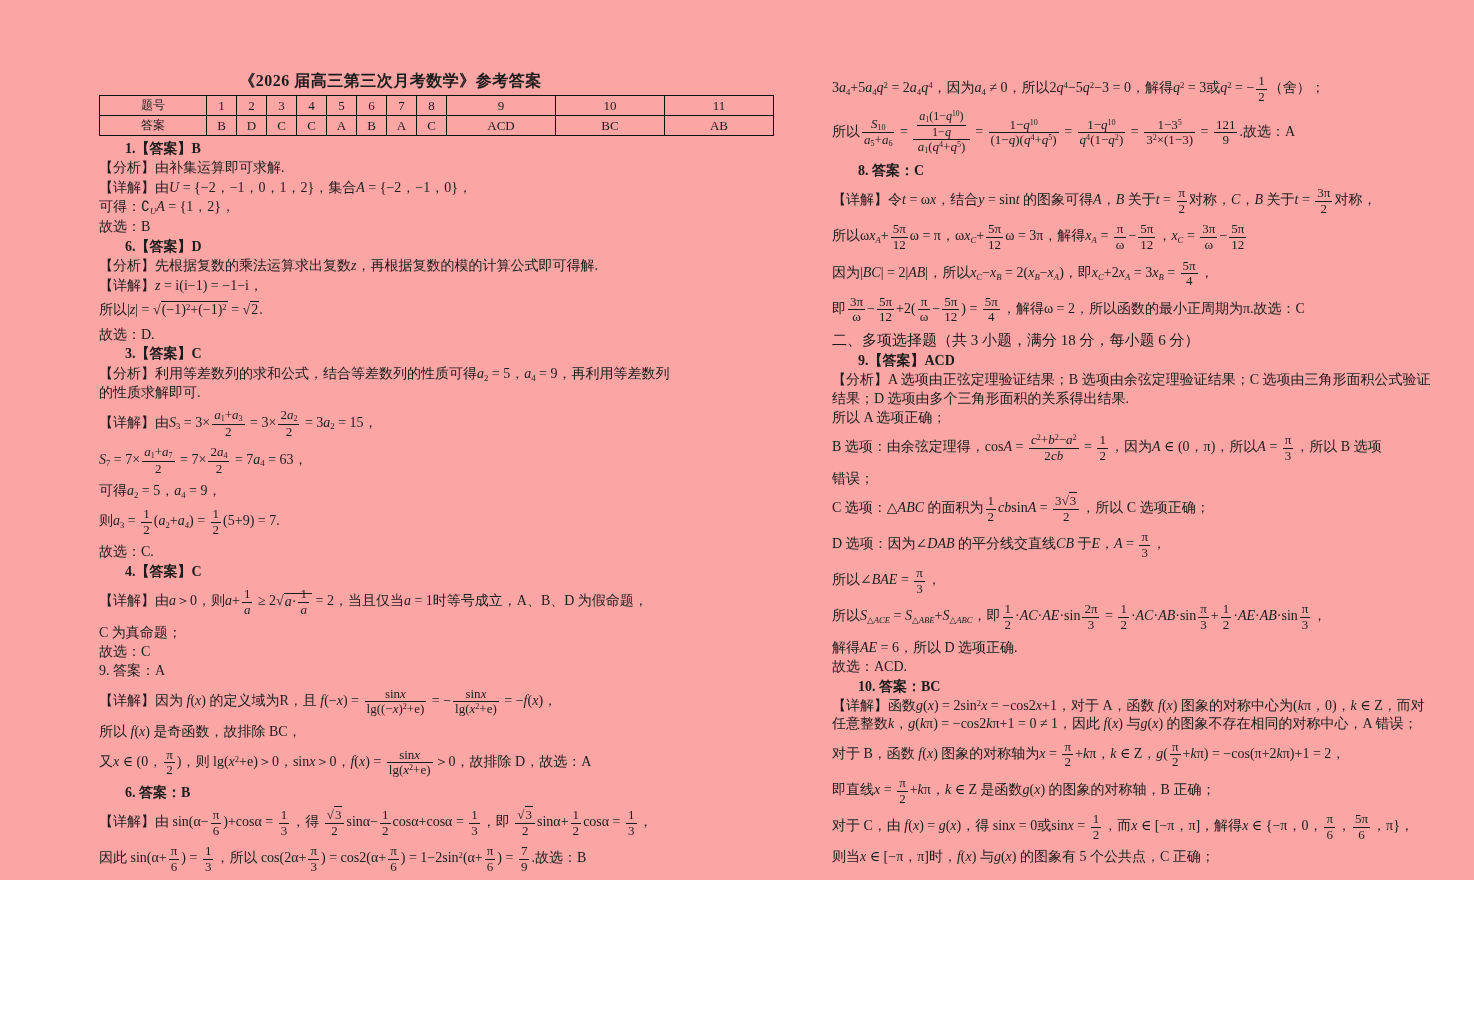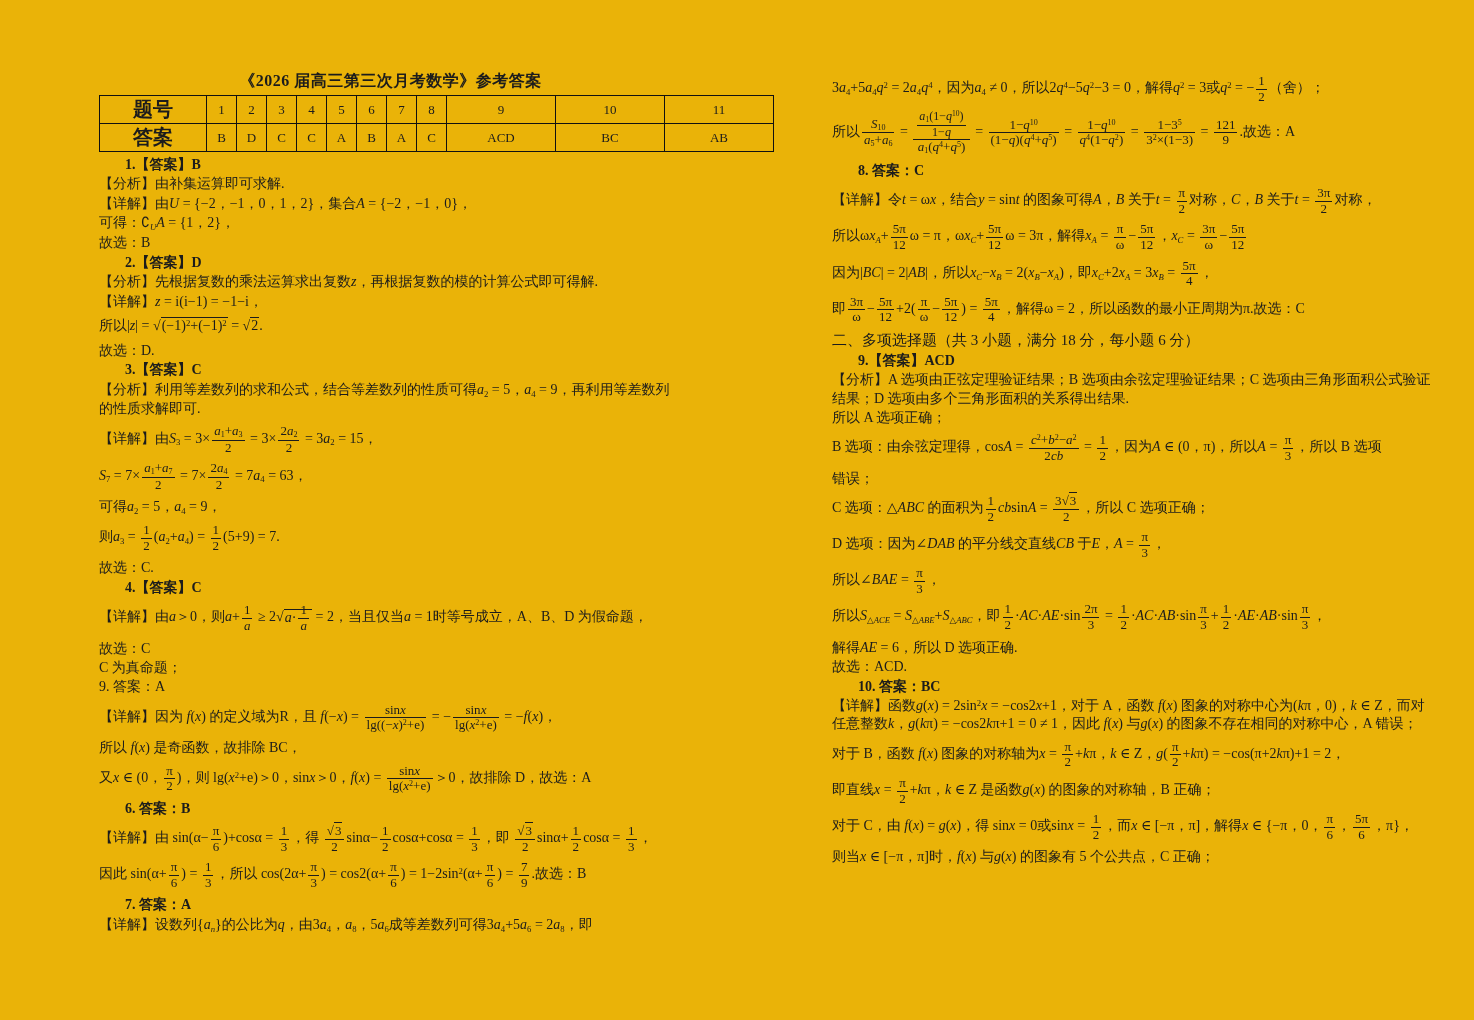--- a/index.html
+++ b/index.html
@@ -1,24 +1,24 @@
 <!DOCTYPE html>
 <html><head>
 <meta charset="utf-8">
 <style>
   html,body{margin:0;padding:0;background:#fff;}
-  .page{position:relative;width:1474px;height:1020px;background:#eab308;overflow:hidden;
+  .page{position:relative;width:1474px;height:880px;background:#fca5a5;overflow:hidden;
         font-family:"Liberation Serif","DejaVu Serif",serif;color:#1c1c1c;font-size:14px;}
   .col{position:absolute;top:0;}
   .col-left{left:99px;width:583px;}
   .col-right{left:832px;width:606px;}
   .title{margin-top:71px;text-align:center;font-weight:700;font-size:16px;letter-spacing:.5px;}
   table.ans{border-collapse:collapse;width:100%;margin-top:3px;text-align:center;table-layout:fixed;}
   table.ans td{border:1px solid #111;height:19px;font-size:13px;padding:0 1px;overflow:hidden;}
-  table.ans td.lab{width:104px;font-weight:700;font-size:20px;}
+  table.ans td.lab{width:104px;font-weight:400;font-size:12px;}
   table.ans td.n{width:27px;}
   table.ans td.w{width:106px;}
   .lines{margin-top:4px;}
   .col-right .lines{margin-top:74px;}
   .ln{line-height:1.32;margin:1px 0;}
   .ln.ind{padding-left:26px;font-weight:bold;}
   .ln.fm{margin:6px 0;}
   .ln.sec{font-weight:400;font-size:15px;}
   .fr{display:inline-block;vertical-align:middle;text-align:center;line-height:1.12;margin:0 2px;font-size:.93em;}
   .fr>span{display:block;padding:0 2px;}
@@ -66,36 +66,36 @@
             <td class="w">AB</td>
           </tr>
       </tbody>
     </table>
     <div class="lines">
         <div class="ln ind">1.【答案】B</div>
         <div class="ln">【分析】由补集运算即可求解.</div>
         <div class="ln">【详解】由<i>U</i> = {−2，−1，0，1，2}，集合<i>A</i> = {−2，−1，0}，</div>
         <div class="ln">可得：∁<sub><i>U</i></sub><i>A</i> = {1，2}，</div>
         <div class="ln">故选：B</div>
-        <div class="ln ind">2.【答案】D</div>
+        <div class="ln ind">6.【答案】D</div>
         <div class="ln">【分析】先根据复数的乘法运算求出复数<i>z</i>，再根据复数的模的计算公式即可得解.</div>
         <div class="ln">【详解】<i>z</i> = i(i−1) = −1−i，</div>
         <div class="ln fm">所以|<i>z</i>| = <span class="sq">√<span class="ov">(−1)<sup>2</sup>+(−1)<sup>2</sup></span></span> = <span class="sq">√<span class="ov">2</span></span>.</div>
         <div class="ln">故选：D.</div>
         <div class="ln ind">3.【答案】C</div>
         <div class="ln">【分析】利用等差数列的求和公式，结合等差数列的性质可得<i>a</i><sub>2</sub> = 5，<i>a</i><sub>4</sub> = 9，再利用等差数列的性质求解即可.</div>
         <div class="ln fm">【详解】由<i>S</i><sub>3</sub> = 3×<span class="fr"><span><i>a</i><sub>1</sub>+<i>a</i><sub>3</sub></span><span>2</span></span> = 3×<span class="fr"><span>2<i>a</i><sub>2</sub></span><span>2</span></span> = 3<i>a</i><sub>2</sub> = 15，</div>
         <div class="ln fm"><i>S</i><sub>7</sub> = 7×<span class="fr"><span><i>a</i><sub>1</sub>+<i>a</i><sub>7</sub></span><span>2</span></span> = 7×<span class="fr"><span>2<i>a</i><sub>4</sub></span><span>2</span></span> = 7<i>a</i><sub>4</sub> = 63，</div>
         <div class="ln">可得<i>a</i><sub>2</sub> = 5，<i>a</i><sub>4</sub> = 9，</div>
         <div class="ln fm">则<i>a</i><sub>3</sub> = <span class="fr"><span>1</span><span>2</span></span>(<i>a</i><sub>2</sub>+<i>a</i><sub>4</sub>) = <span class="fr"><span>1</span><span>2</span></span>(5+9) = 7.</div>
         <div class="ln">故选：C.</div>
         <div class="ln ind">4.【答案】C</div>
         <div class="ln fm">【详解】由<i>a</i>＞0，则<i>a</i>+<span class="fr"><span>1</span><span><i>a</i></span></span> ≥ 2<span class="sq">√<span class="ov"><i>a</i>·<span class="fr"><span>1</span><span><i>a</i></span></span></span></span> = 2，当且仅当<i>a</i> = 1时等号成立，A、B、D 为假命题，</div>
+        <div class="ln">C 为真命题；</div>
         <div class="ln">故选：C</div>
-        <div class="ln">C 为真命题；</div>
         <div class="ln">9. 答案：A</div>
         <div class="ln fm">【详解】因为 <i>f</i>(<i>x</i>) 的定义域为R，且 <i>f</i>(−<i>x</i>) = <span class="fr"><span>sin<i>x</i></span><span>lg((−<i>x</i>)<sup>2</sup>+e)</span></span> = −<span class="fr"><span>sin<i>x</i></span><span>lg(<i>x</i><sup>2</sup>+e)</span></span> = −<i>f</i>(<i>x</i>)，</div>
         <div class="ln">所以 <i>f</i>(<i>x</i>) 是奇函数，故排除 BC，</div>
         <div class="ln fm">又<i>x</i> ∈ (0，<span class="fr"><span>π</span><span>2</span></span>)，则 lg(<i>x</i><sup>2</sup>+e)＞0，sin<i>x</i>＞0，<i>f</i>(<i>x</i>) = <span class="fr"><span>sin<i>x</i></span><span>lg(<i>x</i><sup>2</sup>+e)</span></span>＞0，故排除 D，故选：A</div>
         <div class="ln ind">6. 答案：B</div>
         <div class="ln fm">【详解】由 sin(α−<span class="fr"><span>π</span><span>6</span></span>)+cosα = <span class="fr"><span>1</span><span>3</span></span>，得 <span class="fr"><span><span class="sq">√<span class="ov">3</span></span></span><span>2</span></span>sinα−<span class="fr"><span>1</span><span>2</span></span>cosα+cosα = <span class="fr"><span>1</span><span>3</span></span>，即 <span class="fr"><span><span class="sq">√<span class="ov">3</span></span></span><span>2</span></span>sinα+<span class="fr"><span>1</span><span>2</span></span>cosα = <span class="fr"><span>1</span><span>3</span></span>，</div>
         <div class="ln fm">因此 sin(α+<span class="fr"><span>π</span><span>6</span></span>) = <span class="fr"><span>1</span><span>3</span></span>，所以 cos(2α+<span class="fr"><span>π</span><span>3</span></span>) = cos2(α+<span class="fr"><span>π</span><span>6</span></span>) = 1−2sin<sup>2</sup>(α+<span class="fr"><span>π</span><span>6</span></span>) = <span class="fr"><span>7</span><span>9</span></span>.故选：B</div>
         <div class="ln ind">7. 答案：A</div>
         <div class="ln">【详解】设数列{<i>a</i><sub><i>n</i></sub>}的公比为<i>q</i>，由3<i>a</i><sub>4</sub>，<i>a</i><sub>8</sub>，5<i>a</i><sub>6</sub>成等差数列可得3<i>a</i><sub>4</sub>+5<i>a</i><sub>6</sub> = 2<i>a</i><sub>8</sub>，即</div>
       </div>

